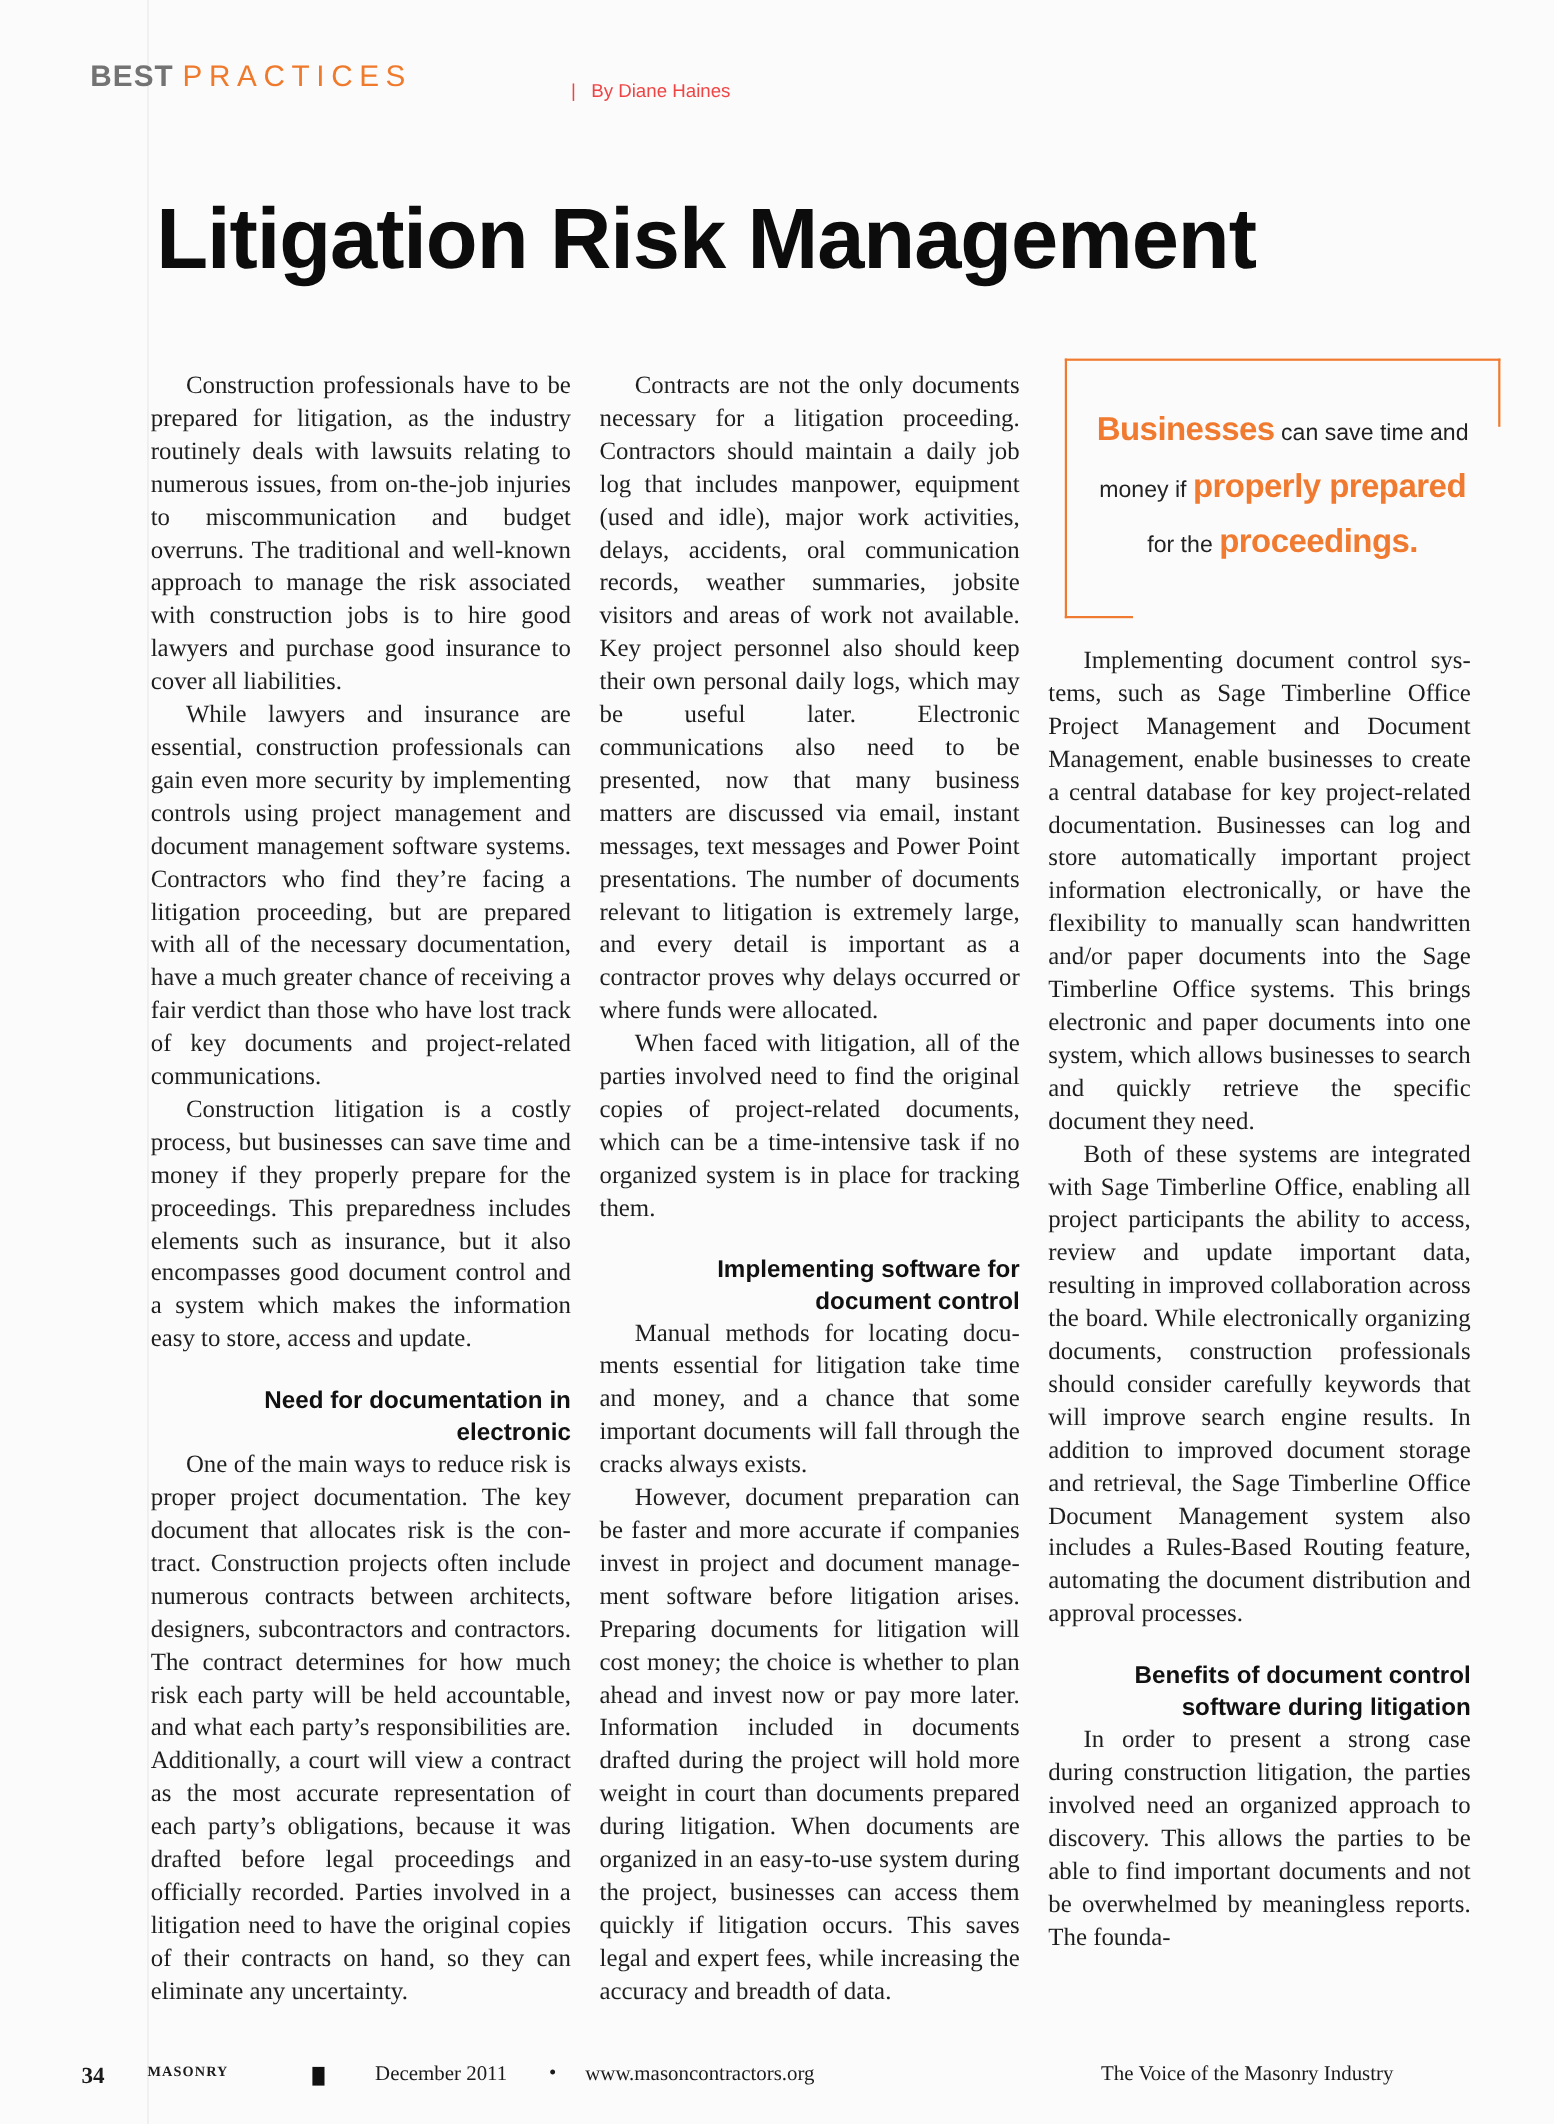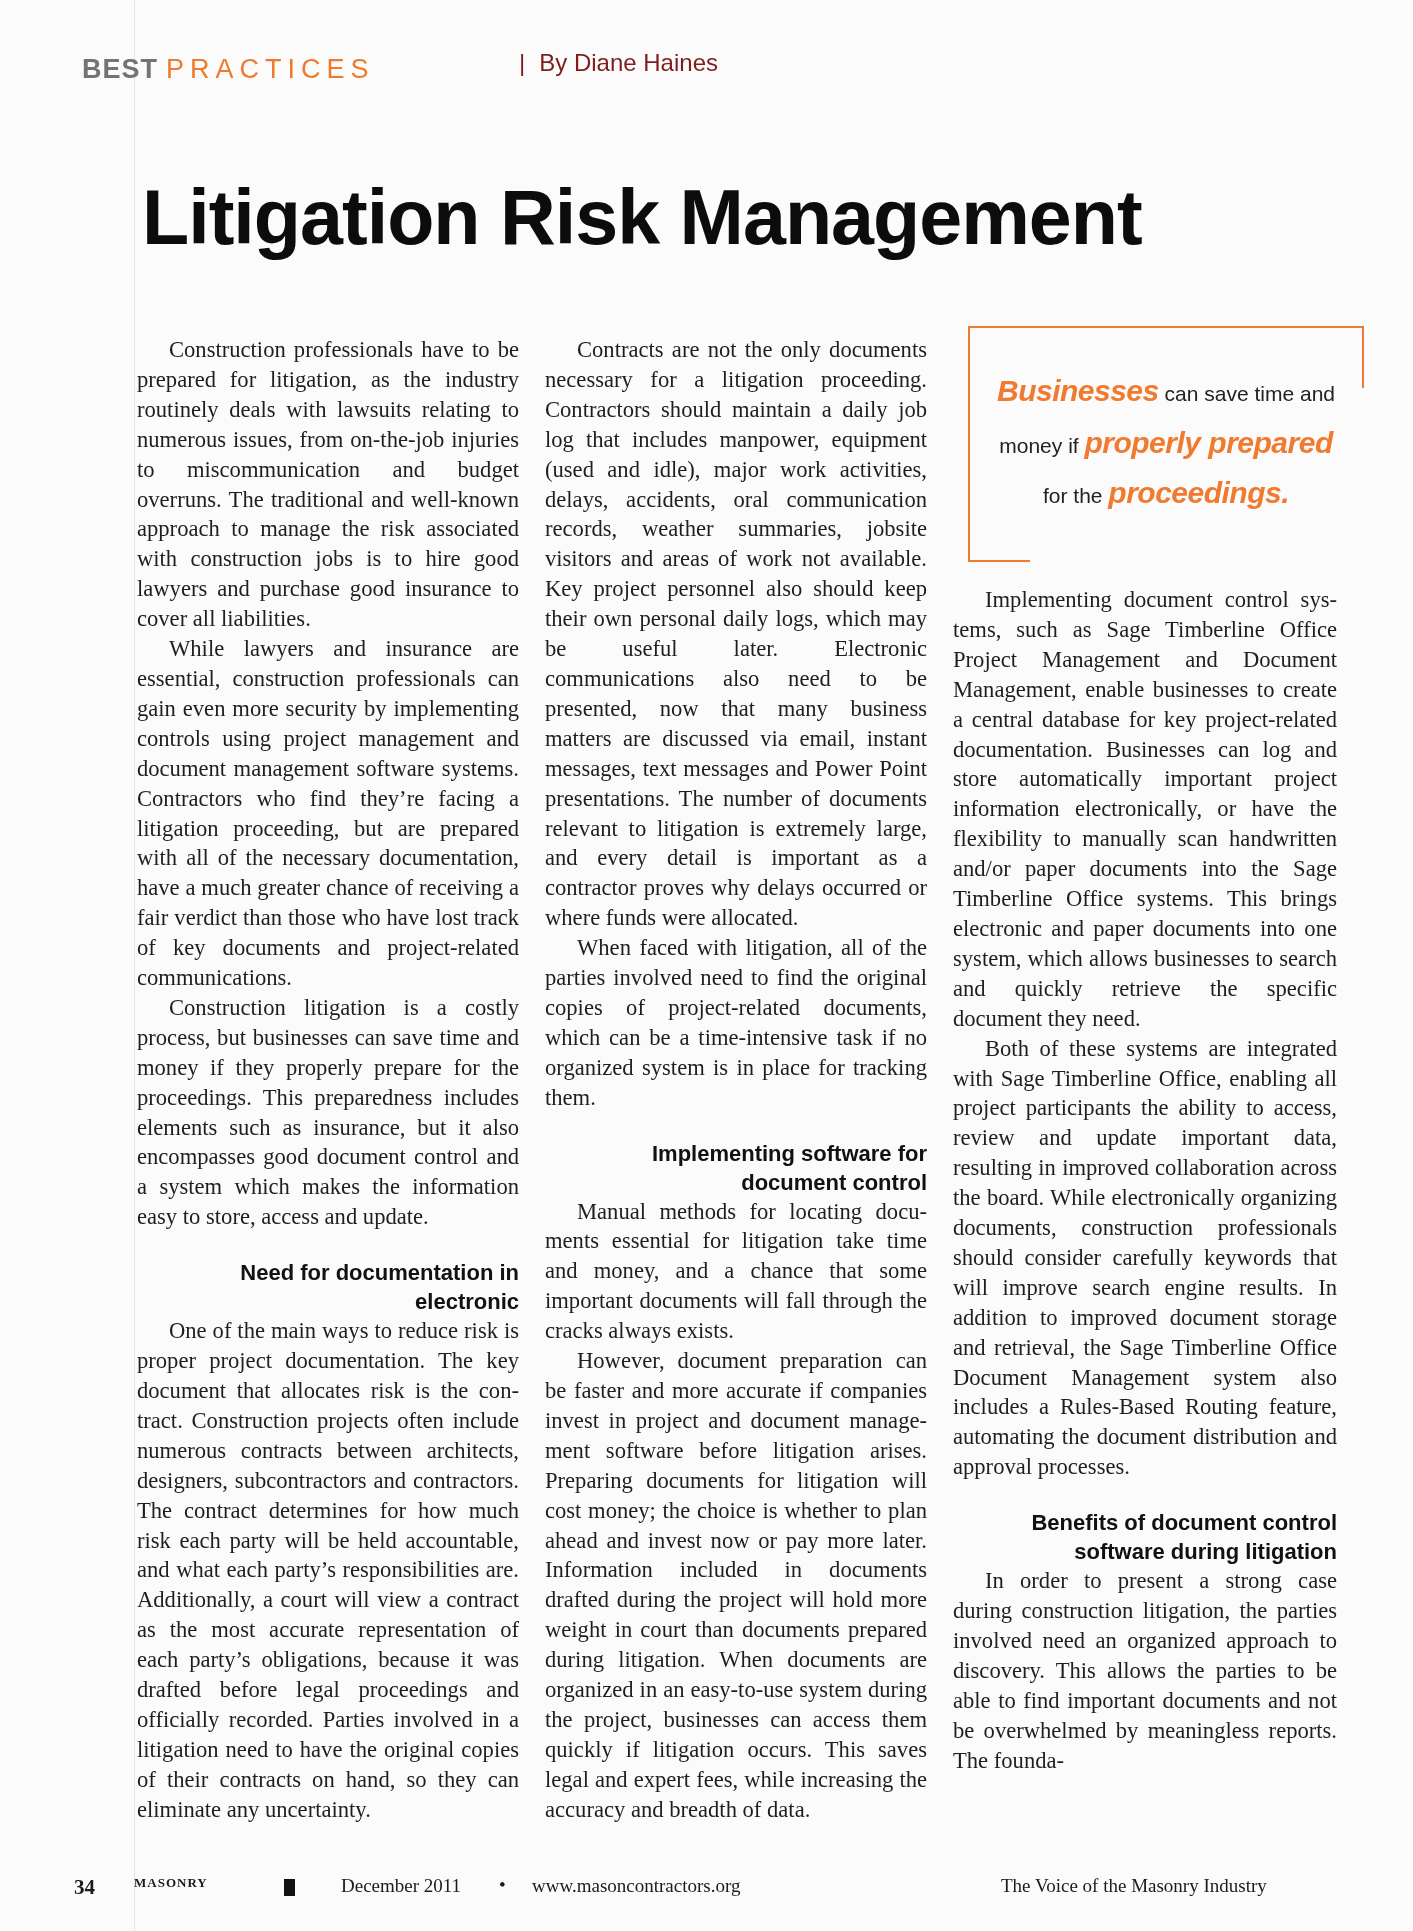--- a/index.html
+++ b/index.html
@@ -14,23 +14,23 @@
     background: #e9e4e6;
   }
   .header-kicker {
     position: absolute; left: 82px; top: 54px;
     font-family: "Liberation Sans", "DejaVu Sans", sans-serif;
     font-size: 27px; letter-spacing: 2px;
   }
   .kicker-best { font-weight: bold; color: #737373; letter-spacing: 1px; }
   .kicker-practices { color: #ef7a2c; letter-spacing: 6px; margin-left: 8px; }
   .byline {
-    position: absolute; left: 519px; top: 49px;
+    position: absolute; left: 519px; top: 73px;
     font-family: "Liberation Sans", "DejaVu Sans", sans-serif;
-    font-size: 24px; color: #7f1d1d;
+    font-size: 17px; color: #ef4444;
   }
   .byline .sep { margin-right: 14px; }
   .title {
     position: absolute; left: 142px; top: 172px;
     font-family: "Liberation Sans", "DejaVu Sans", sans-serif;
     font-weight: bold; font-size: 78px; color: #0c0c0c;
     letter-spacing: -1px; transform: scaleX(0.99); transform-origin: left;
     margin: 0;
   }
   .col {
@@ -52,21 +52,21 @@
     font-family: "Liberation Sans", "DejaVu Sans", sans-serif;
   }
   .pq-top { position: absolute; left: 0; top: 0; width: 396px; height: 2px; background: #f07b30; }
   .pq-right { position: absolute; right: 0; top: 0; width: 2px; height: 62px; background: #f07b30; }
   .pq-left { position: absolute; left: 0; top: 0; width: 2px; height: 236px; background: #f07b30; }
   .pq-bottom { position: absolute; left: 0; top: 234px; width: 62px; height: 2px; background: #f07b30; }
   .pq-line {
     position: absolute; left: 0; width: 396px; text-align: center;
     font-size: 21px; color: #222; white-space: nowrap;
   }
-  .pq-line .hl { color: #f07b30; font-weight: bold; font-size: 30px; letter-spacing: -0.5px; font-style: italic; }
+  .pq-line .hl { color: #f07b30; font-weight: bold; font-size: 30px; letter-spacing: -0.5px; }
   .pq-l1 { top: 48px; }
   .pq-l2 { top: 100px; }
   .pq-l3 { top: 150px; }
   .footer {
     position: absolute; top: 1875px; left: 0; width: 1413px; height: 30px;
     font-family: Liberation Serif, serif;
     font-size: 19px; color: #1b1b1b;
   }
   .f-page { position: absolute; left: 74px; font-weight: bold; font-size: 21px; }
   .f-mag { position: absolute; left: 134px; font-weight: bold; font-size: 13px; letter-spacing: 1px; }

